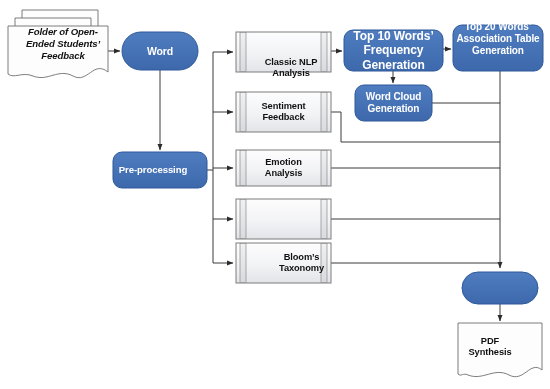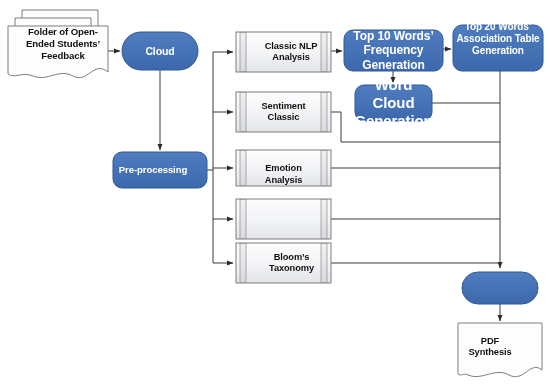--- a/index.html
+++ b/index.html
@@ -142,58 +142,58 @@
 
     <rect x="344" y="30" width="99" height="41" rx="9" ry="9" fill="url(#gradBlue)" stroke="#2E5999" stroke-width="1"></rect>
     <rect x="453" y="25" width="90" height="46" rx="9" ry="9" fill="url(#gradBlue)" stroke="#2E5999" stroke-width="1"></rect>
     <rect x="355" y="85" width="77" height="36" rx="9" ry="9" fill="url(#gradBlue)" stroke="#2E5999" stroke-width="1"></rect>
 
     <rect x="462" y="272" width="76" height="32" rx="16" ry="16" fill="url(#gradBlue)" stroke="#2E5999" stroke-width="1"></rect>
 
     <path d="M458,323 H542 V370 C 530,360 524,383 509,375 C 494,367 483,381 468,375 C 463,372.5 461,377 458,374 Z" fill="#FDFDFD" stroke="#6E6E6E" stroke-width="0.9"></path>
   </svg>
 
-  <div class="node-label lbl-dark" style="left:22px; top:22px; width:82px; height:44px; font-size:9.6px;">
+  <div class="node-label lbl-dark" style="left:22px; top:22px; width:82px; height:44px; font-size:9.6px;font-style:italic;">
     <span>Folder of Open-Ended Students’ Feedback</span>
   </div>
 
   <div class="node-label lbl-blue" style="left:122px; top:32px; width:76px; height:38px; font-size:10.5px;">
-    <span>Cloud</span>
+    <span>Word</span>
   </div>
 
   <div class="node-label lbl-blue" style="left:113px; top:152px; width:80px; height:36px; font-size:9.6px;align-items:center;">
     <span>Pre-processing</span>
   </div>
 
-  <div class="node-label lbl-dark" style="left:248px; top:32px; width:86px; height:40px; font-size:9.3px;">
+  <div class="node-label lbl-dark" style="left:248px; top:48px; width:86px; height:40px; font-size:9.3px;">
     <span>Classic NLP Analysis</span>
   </div>
 
   <div class="node-label lbl-dark" style="left:248px; top:92px; width:71px; height:40px; font-size:9.3px;">
-    <span>Sentiment Classic</span>
-  </div>
-
-  <div class="node-label lbl-dark" style="left:247px; top:150px; width:73px; height:36px; font-size:9.3px;align-items:flex-end;">
+    <span>Sentiment Feedback</span>
+  </div>
+
+  <div class="node-label lbl-dark" style="left:247px; top:150px; width:73px; height:36px; font-size:9.3px;">
     <span>Emotion Analysis</span>
   </div>
 
 
-  <div class="node-label lbl-dark" style="left:234px; top:243px; width:71px; height:40px; font-size:9.3px;padding-left:44px;">
+  <div class="node-label lbl-dark" style="left:244px; top:243px; width:71px; height:40px; font-size:9.3px;padding-left:44px;">
     <span>Bloom’s Taxonomy</span>
   </div>
 
   <div class="node-label lbl-blue" style="left:346px; top:30px; width:95px; height:41px; font-size:12px;">
     <span>Top 10 Words’ Frequency Generation</span>
   </div>
 
   <div class="node-label lbl-blue" style="left:455px; top:25px; width:86px; height:28px; font-size:10px;text-align:center;">
     <span>Top 20 Words’ Association Table Generation</span>
   </div>
 
-  <div class="node-label lbl-blue" style="left:356px; top:85px; width:75px; height:36px; font-size:15px;">
+  <div class="node-label lbl-blue" style="left:356px; top:85px; width:75px; height:36px; font-size:10px;">
     <span>Word Cloud Generation</span>
   </div>
 
 
   <div class="node-label lbl-dark" style="left:460px; top:330px; width:60px; height:34px; font-size:9.3px;">
     <span>PDF Synthesis</span>
   </div>
 
 </div>
 

